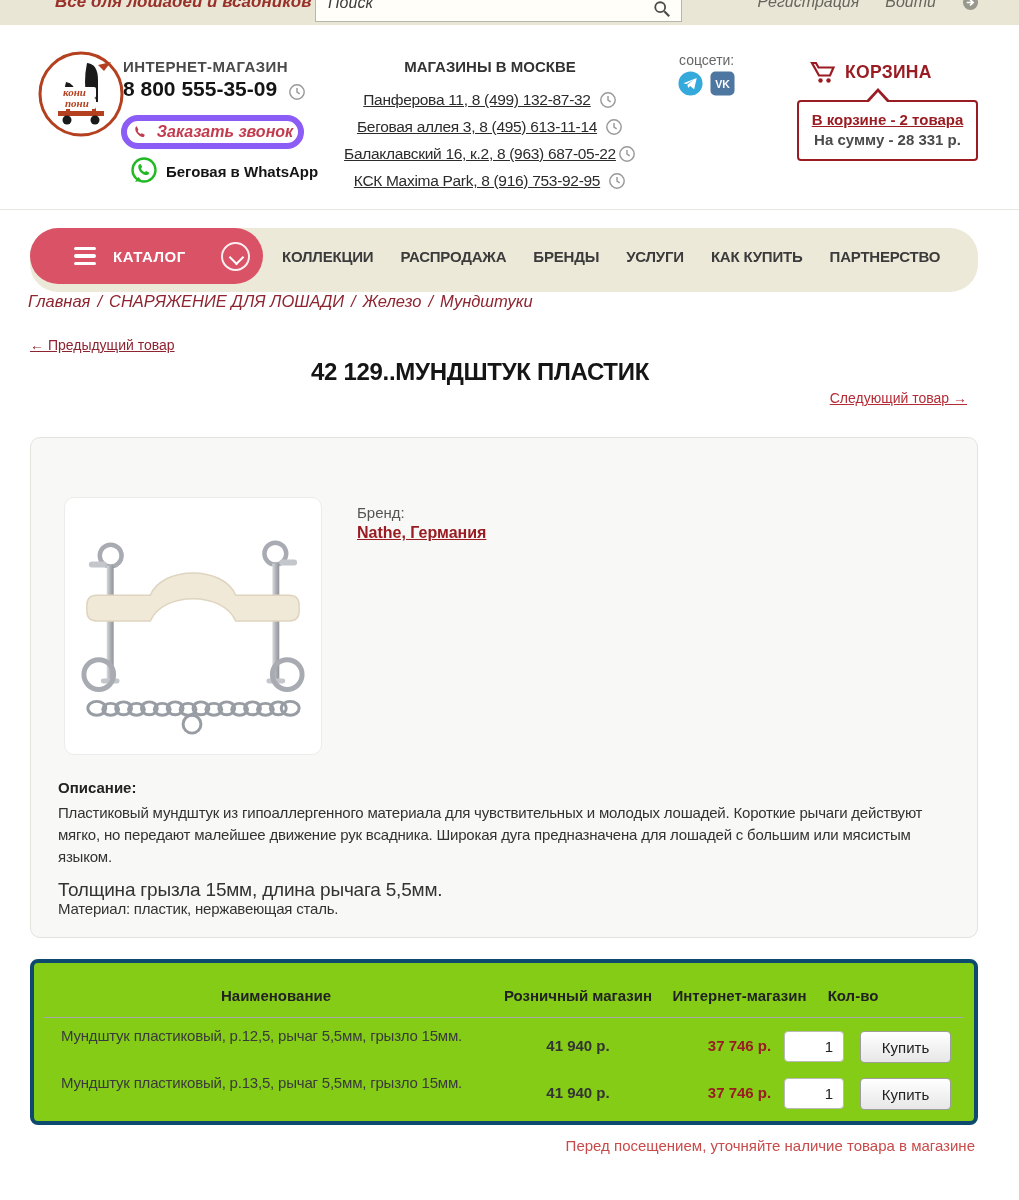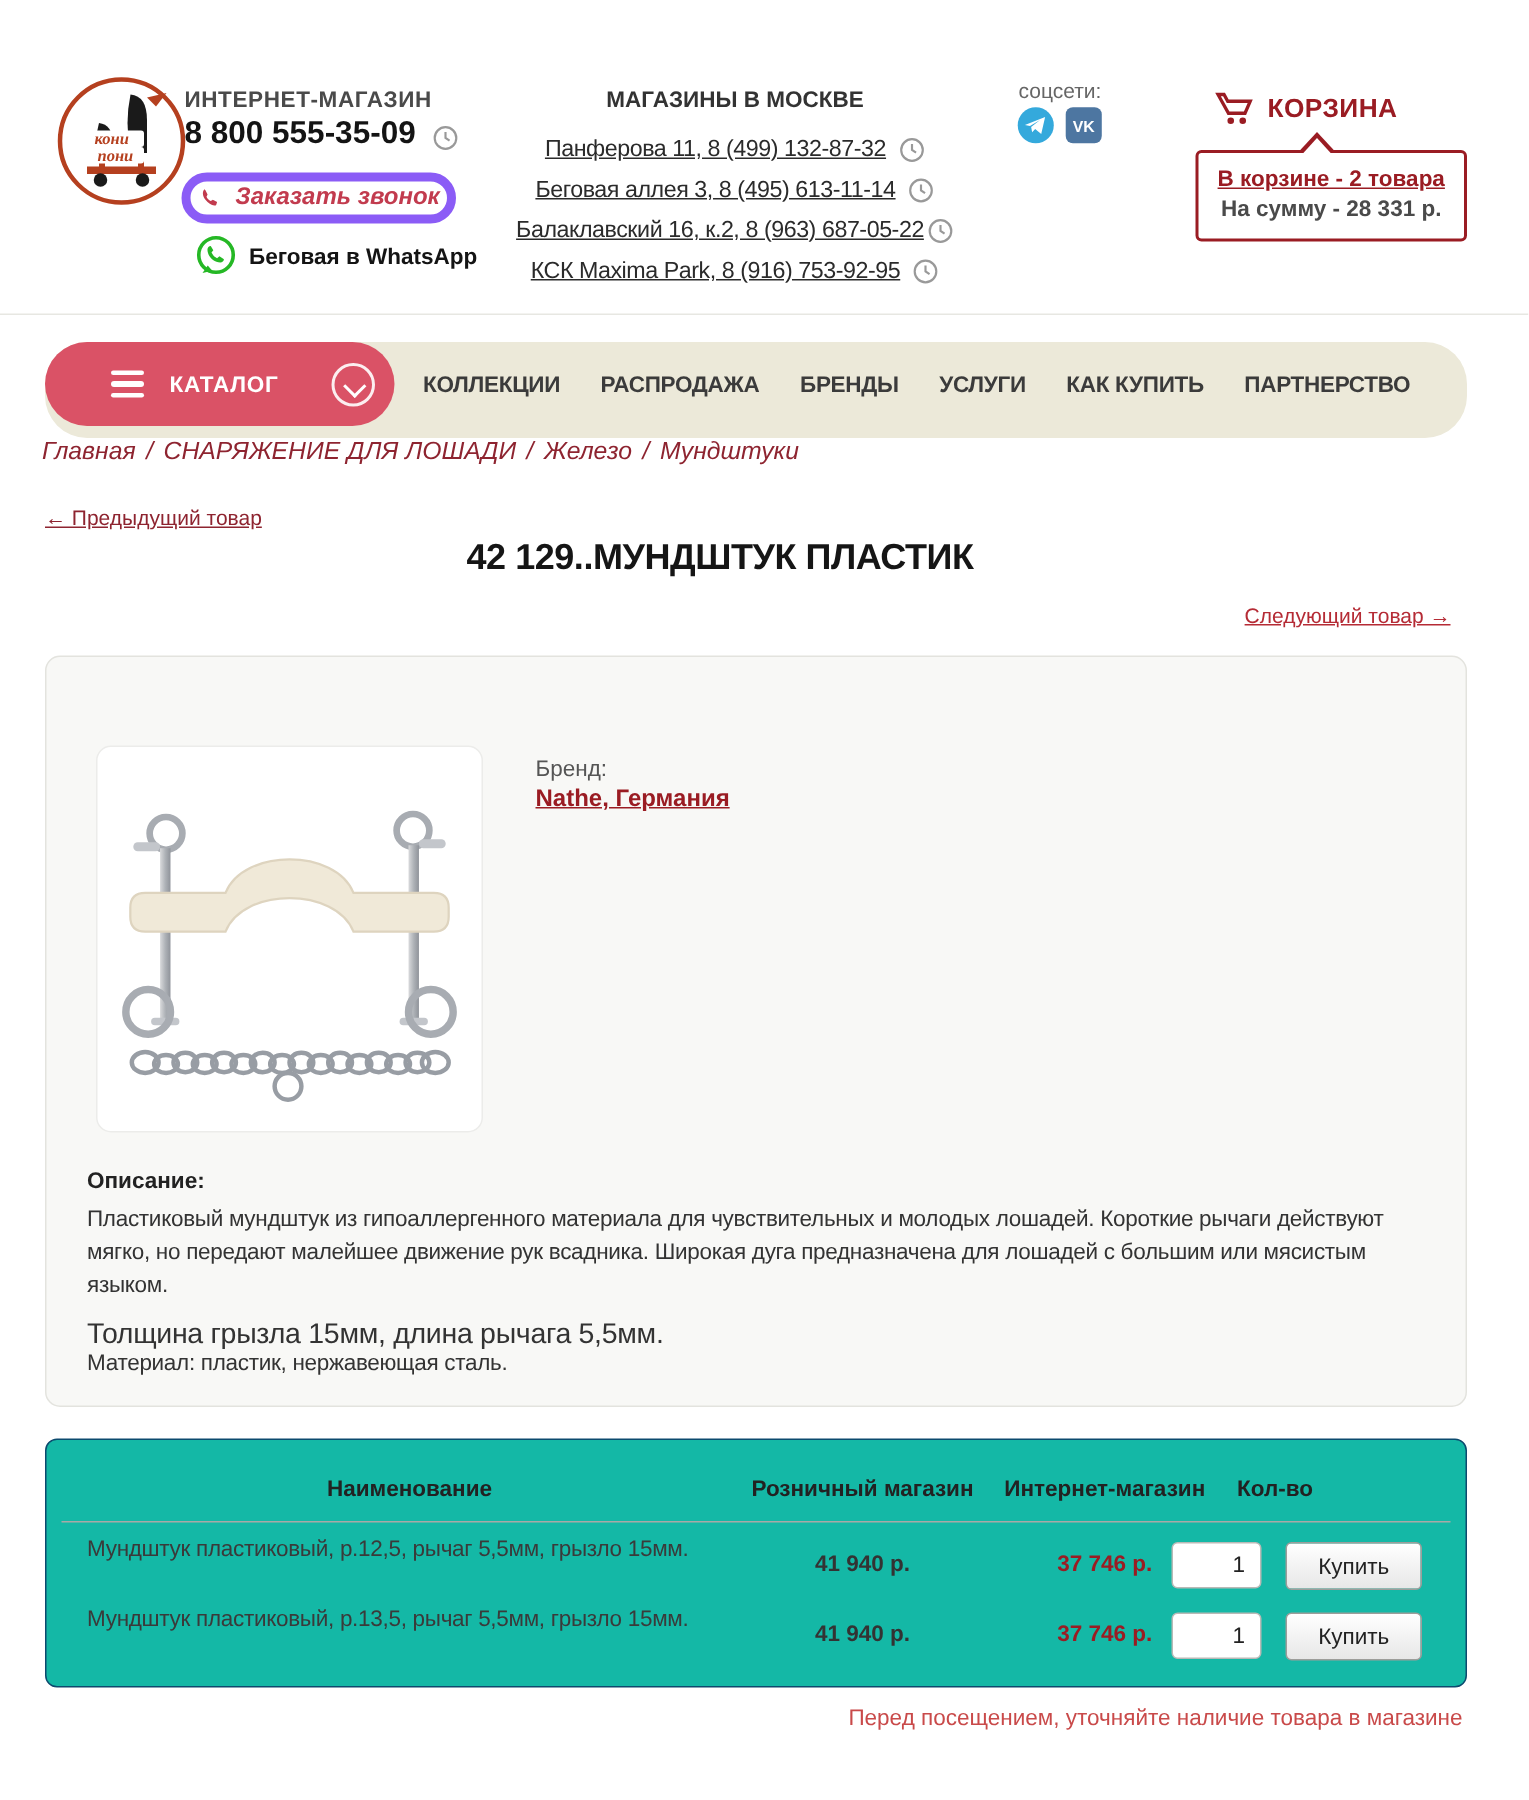--- a/index.html
+++ b/index.html
@@ -55,54 +55,72 @@
   .catalog-chev::after { content:""; position:absolute; left:8px; top:8px; width:9px; height:9px; border-right:2px solid #fff; border-bottom:2px solid #fff; transform:rotate(45deg); }
   .nav-menu { position:absolute; left:252px; top:0; height:56px; display:flex; align-items:center; gap:27px; }
   .nav-menu a { font-size:15px; font-weight:bold; color:#3b3b3b; text-decoration:none; white-space:nowrap; cursor:pointer; letter-spacing:-0.2px; }
 
   
   #breadcrumb { position:absolute; left:28px; top:292px; font-size:16.5px; font-style:italic; color:#8e2430; }
   #breadcrumb a { color:#8e2430; text-decoration:none; cursor:pointer; }
   #breadcrumb .sep { margin:0 7px; }
   .prev-link { position:absolute; left:30px; top:337px; font-size:14px; color:#8e2430; text-decoration:underline; cursor:pointer; }
   .page-title { position:absolute; left:0; top:358px; width:960px; text-align:center; font-size:24px; font-weight:bold; color:#151515; letter-spacing:-0.3px; }
-  .next-link { position:absolute; right:52px; top:402px; font-size:14px; color:#b52b35; text-decoration:underline; cursor:pointer; }
+  .next-link { position:absolute; right:52px; top:390px; font-size:14px; color:#b52b35; text-decoration:underline; cursor:pointer; }
 
   
   #product-card { position:absolute; left:30px; top:437px; width:948px; height:501px; background:#f8f8f6; border:1px solid #e3e3de; border-radius:10px; }
   .img-box { position:absolute; left:33px; top:59px; width:258px; height:258px; background:#fff; border:1px solid #ececea; border-radius:10px; padding:6px; }
   .brand-label { position:absolute; left:326px; top:66px; font-size:15px; color:#555; }
   .brand-link { position:absolute; left:326px; top:86px; font-size:16px; font-weight:bold; color:#9a1c23; text-decoration:underline; cursor:pointer; }
   .desc-title { position:absolute; left:27px; top:341px; font-size:15px; font-weight:bold; color:#222; }
   .desc-text { position:absolute; left:27px; top:364px; width:908px; font-size:15px; color:#333; line-height:1.45; letter-spacing:-0.2px; }
   .spec1 { position:absolute; left:27px; top:441px; font-size:19px; color:#333; letter-spacing:-0.2px; }
   .spec2 { position:absolute; left:27px; top:462px; font-size:15px; color:#333; letter-spacing:-0.2px; }
 
   
-  #offers-card { position:absolute; left:30px; top:959px; width:948px; height:166px; background:#14b8a6; border:1px solid #0c4a6e; border-radius:8px; }
+  #offers-card { position:absolute; left:30px; top:959px; width:948px; height:166px; background:#84cc16; border:4px solid #0c4a6e; border-radius:8px; }
   .oh { position:absolute; top:24px; font-size:15px; font-weight:bold; color:#222; text-align:center; }
   .oh-name { left:27px; width:430px; }
   .oh-retail { left:458px; width:172px; }
   .oh-online { left:628px; width:155px; }
   .oh-qty { left:788px; width:62px; }
   .osep { position:absolute; left:10px; right:10px; top:54px; border-top:1px solid #a9a9a6; }
   .orow { position:absolute; left:0; width:948px; height:46px; }
   .orow .oname { position:absolute; left:27px; top:2px; width:438px; font-size:15px; color:#3a3a3a; line-height:1.35; letter-spacing:-0.2px; }
   .orow .oretail { position:absolute; left:458px; top:13px; width:172px; text-align:center; font-size:15px; font-weight:bold; color:#333; }
   .orow .oonline { position:absolute; left:628px; top:13px; width:155px; text-align:center; font-size:15px; font-weight:bold; color:#9a1c23; }
   .orow .qty { position:absolute; left:750px; top:7px; width:60px; height:31px; border:1px solid #b9b9b6; border-radius:4px; font-family:"Liberation Sans",sans-serif; font-size:15px; text-align:right; padding-right:10px; color:#222; background:#fff; }
   .orow .buy { position:absolute; left:826px; top:7px; width:91px; height:32px; background:linear-gradient(#ffffff,#e7e7e7); border:1px solid #9d9d9a; border-radius:4px; font-family:"Liberation Sans",sans-serif; font-size:15px; color:#222; cursor:pointer; }
 
   .footer-note { position:absolute; right:44px; top:1137px; font-size:15px; color:#c94a4a; }
 </style>
 </head>
 <body>
 
 <div id="page">
 
+  <div id="topbar">
+    <div class="tagline">Все для лошадей и всадников</div>
+    <div class="search-box">
+      <input placeholder="Поиск" style="">
+      <svg class="search-icon" viewBox="0 0 20 20">
+          <circle cx="8" cy="8" r="5.5" fill="none" stroke="#4a4a4a" stroke-width="2"></circle>
+          <line x1="12.5" y1="12.5" x2="18" y2="18" stroke="#4a4a4a" stroke-width="2.4"></line>
+        </svg>
+    </div>
+    <div class="auth">
+      <a>Регистрация</a>
+      <a>Войти</a>
+      <svg class="login-icon" viewBox="0 0 18 18">
+          <circle cx="9" cy="9" r="8" fill="#98988c"></circle>
+          <path d="M5 9 h6 M8.5 6 l3.3 3 -3.3 3" stroke="#fff" stroke-width="1.8" fill="none"></path>
+        </svg>
+    </div>
+  </div>
 
   <div id="header">
     <svg class="logo" viewBox="0 0 88 88">
       <circle cx="44" cy="44" r="41" fill="#fff" stroke="#b5401f" stroke-width="3"></circle>
       <rect x="21" y="61" width="46" height="5" fill="#b5401f"></rect>
       <rect x="29" y="48" width="4" height="14" fill="#b5401f"></rect>
       <rect x="55" y="48" width="4" height="14" fill="#b5401f"></rect>
       <circle cx="30" cy="70" r="4.5" fill="#1a1a1a"></circle>
       <circle cx="58" cy="70" r="4.5" fill="#1a1a1a"></circle>
       <path d="M50 13 q11 1 11 17 l0 22 -11 0 q-4 -20 0 -39 z" fill="#1a1a1a"></path>

